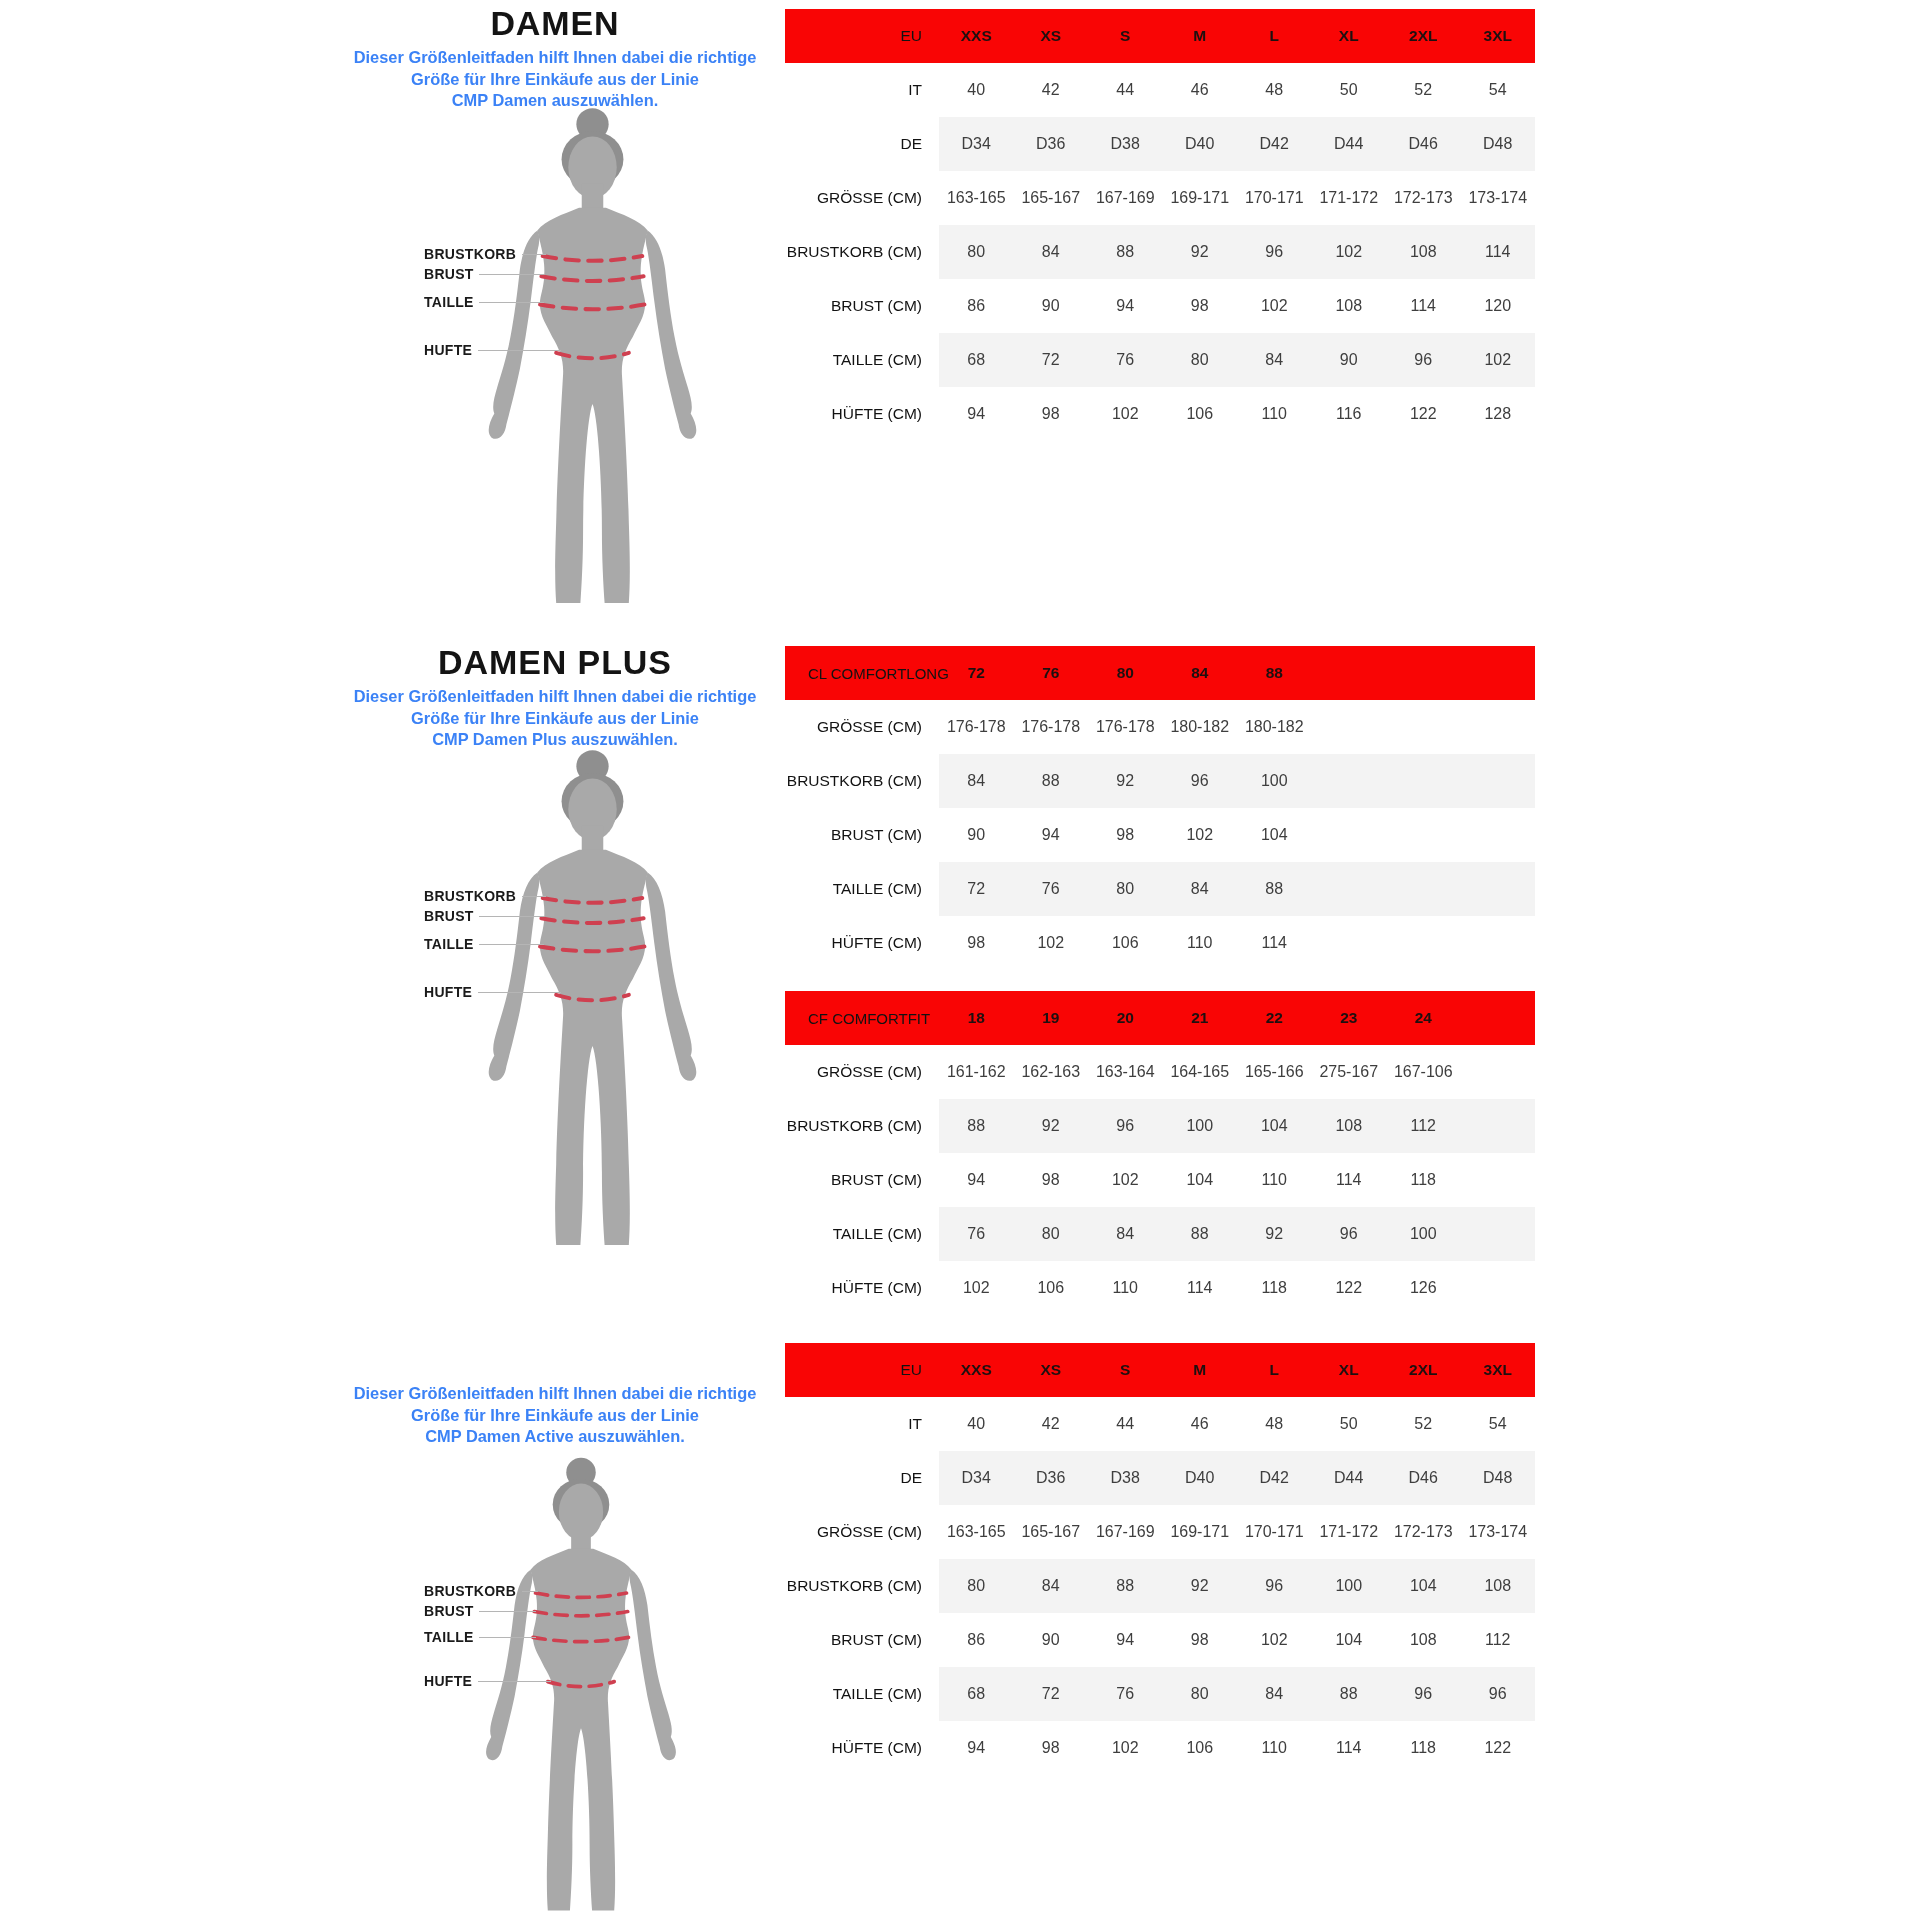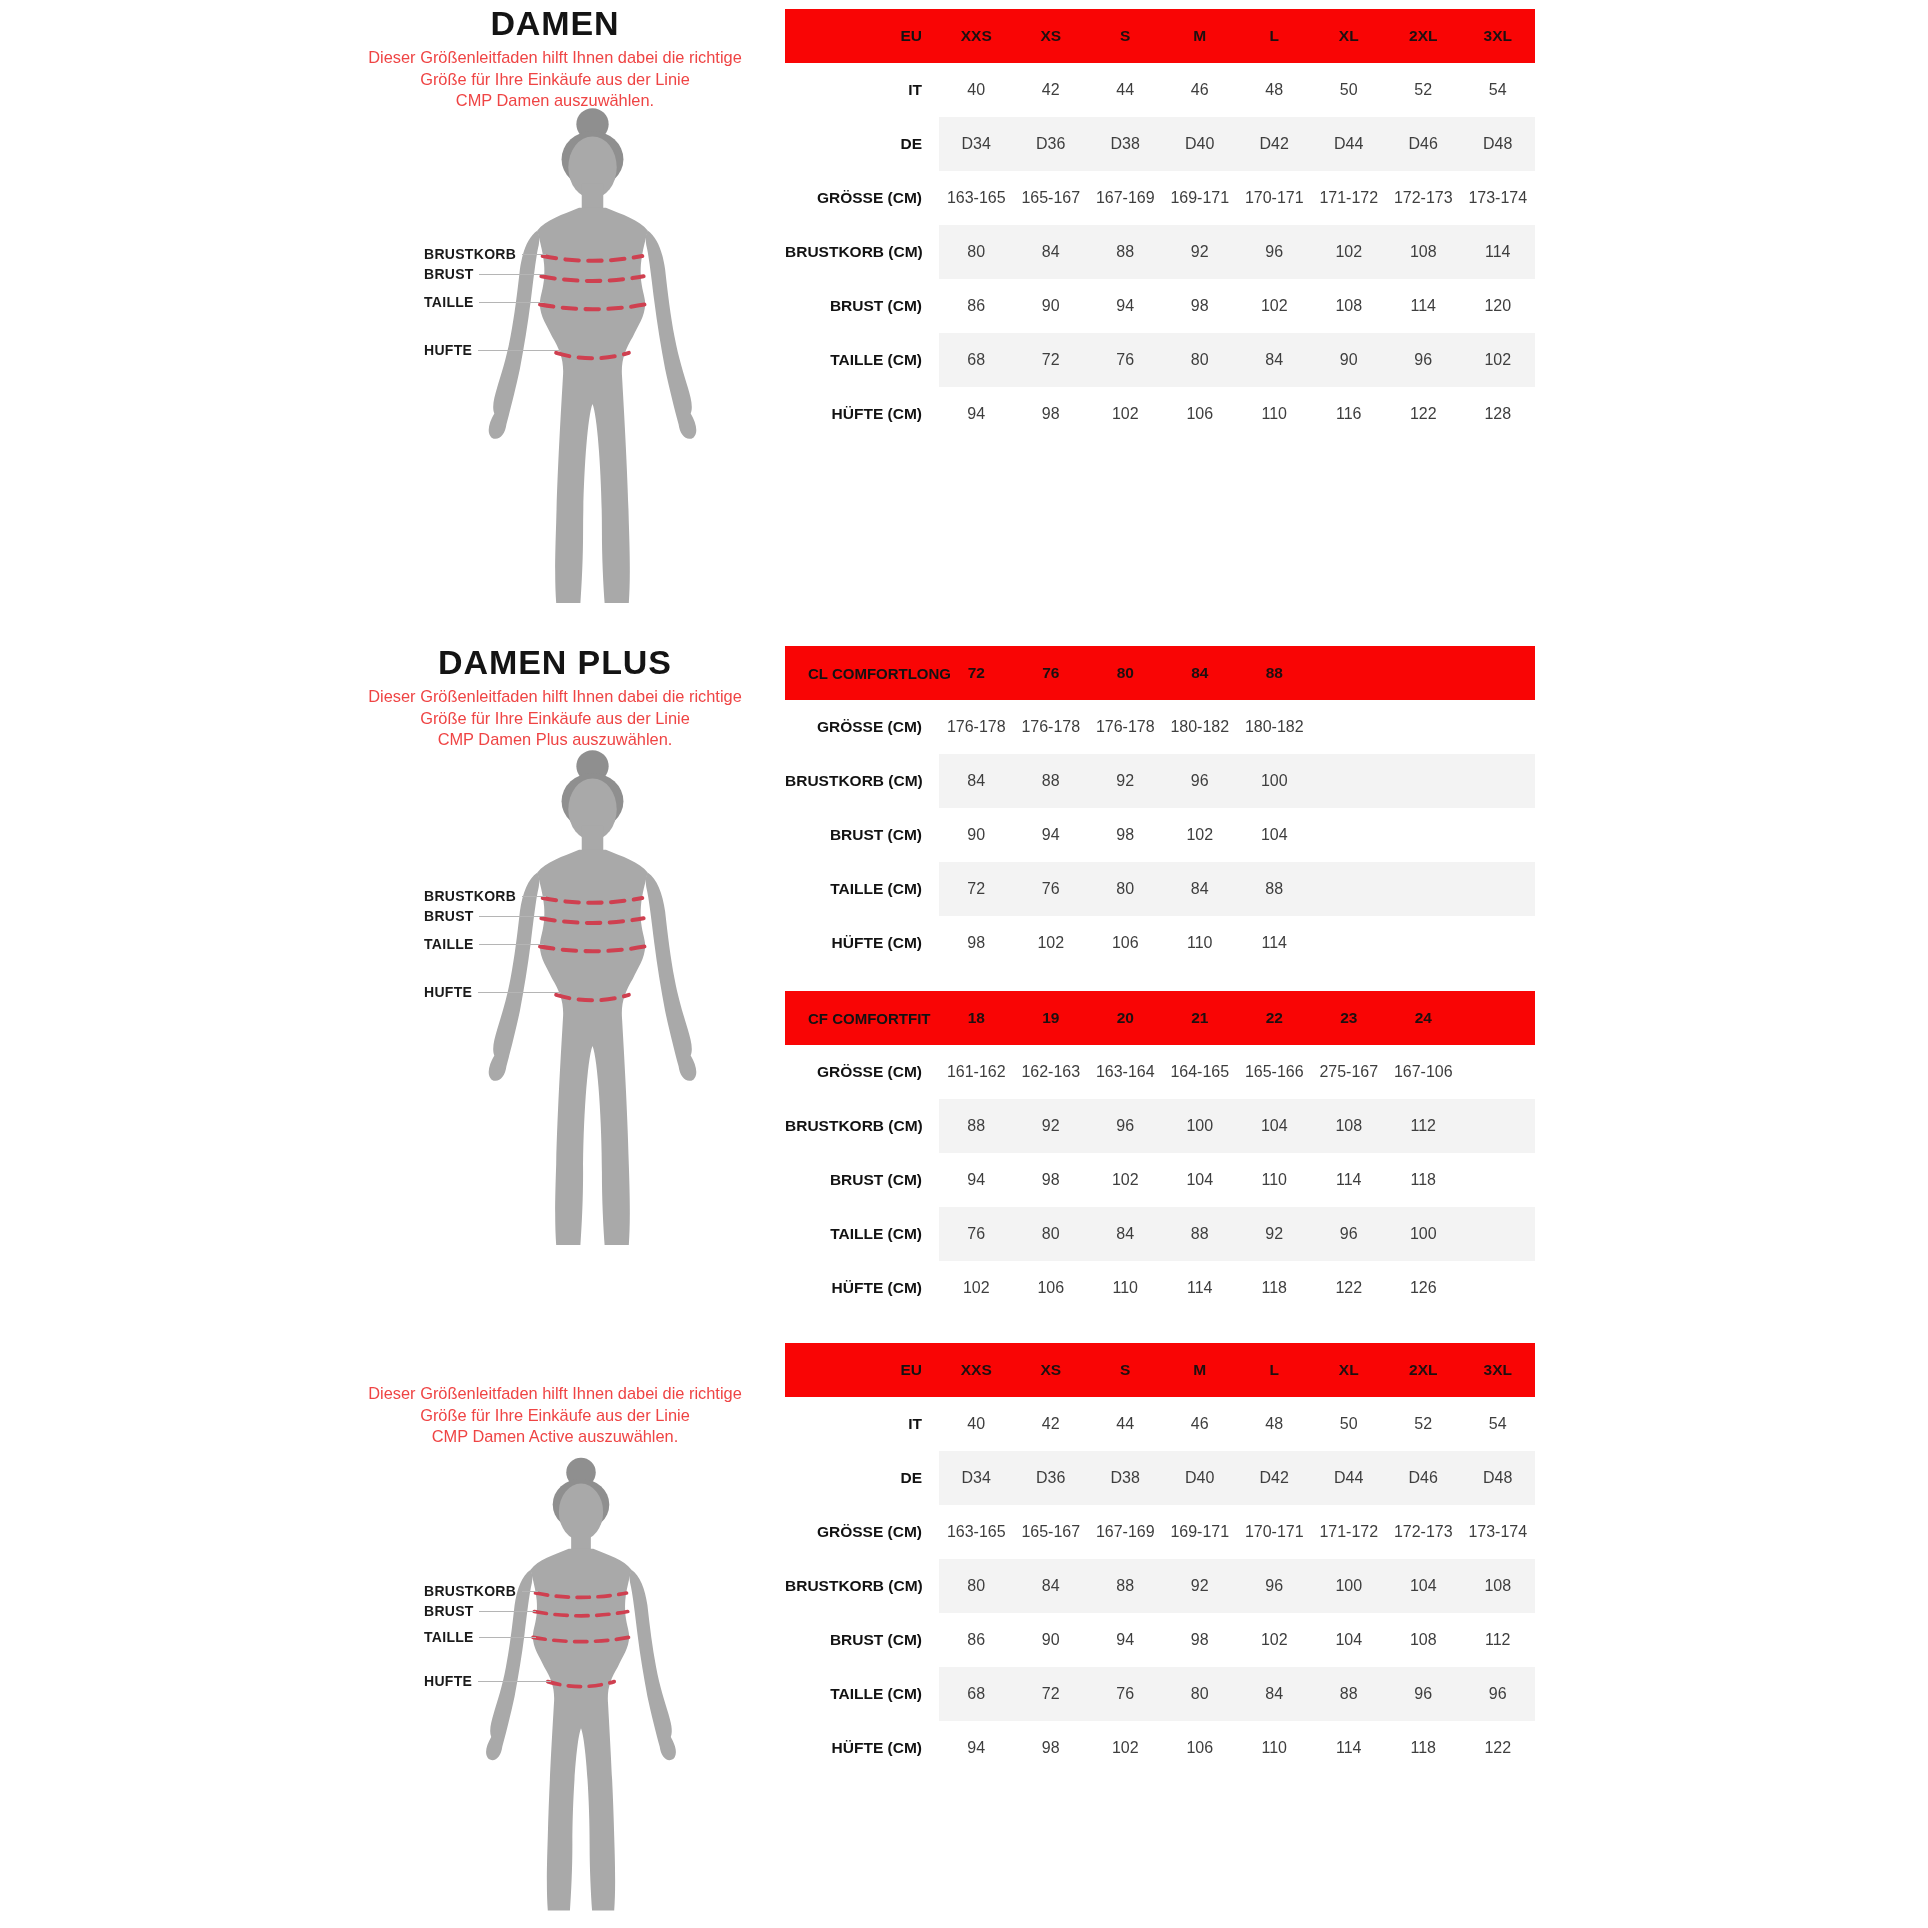--- a/index.html
+++ b/index.html
@@ -15,21 +15,21 @@
   .page{
     position:relative;width:1928px;height:1928px;background:#fff;overflow:hidden;
     font-family:"Liberation Sans", sans-serif;color:#161616;
   }
   .sec-title{
     position:absolute;left:274px;width:562px;margin:0;text-align:center;
     font-size:34px;font-weight:700;letter-spacing:0.9px;color:#141414;
   }
   .sec-sub{
     position:absolute;left:274px;width:562px;margin:0;text-align:center;
-    font-size:16.4px;line-height:21.5px;color:#ef4444;white-space:pre-line;
+    font-size:16.4px;line-height:21.5px;color:#3b82f6;white-space:pre-line;font-weight:bold;
   }
   .figure{position:absolute;left:412px;width:309px;margin-left:12px;}
   .fig-svg{position:absolute;top:0;}
   .fig-label{
     position:absolute;left:0;display:flex;align-items:center;
     font-size:14px;font-weight:700;color:#1a1a1a;letter-spacing:0.3px;line-height:17px;
   }
   .fig-label i{flex:1;height:0;border-top:0.9px solid var(--connector);margin-left:5.6px;}
   .size-table{position:absolute;left:785px;width:750px;}
   .tbl-header{
@@ -39,21 +39,21 @@
   .tbl-header .cell{font-weight:700;color:#1d1010;font-size:15.5px;}
   .tbl-row{
     position:relative;display:grid;grid-template-columns:154px repeat(8,1fr);
     height:54px;align-items:center;
   }
   .tbl-row.striped::before{
     content:"";position:absolute;left:154px;right:0;top:0;bottom:0;background:var(--stripe);
   }
   .cell{position:relative;text-align:center;font-size:16px;color:#3e3e3e;z-index:1;}
   .cell.lbl{
-    text-align:right;padding-right:17px;font-weight:700;color:#121212;
+    text-align:right;padding-right:17px;font-weight:400;color:#121212;
     font-size:15.5px;white-space:nowrap;
   }
   .cell.lbl.left{text-align:center;padding-left:23px;font-size:15px;}
   .defs{position:absolute;width:0;height:0;overflow:hidden;}
 </style>
 </head>
 <body>
 
 <div class="page">
 

